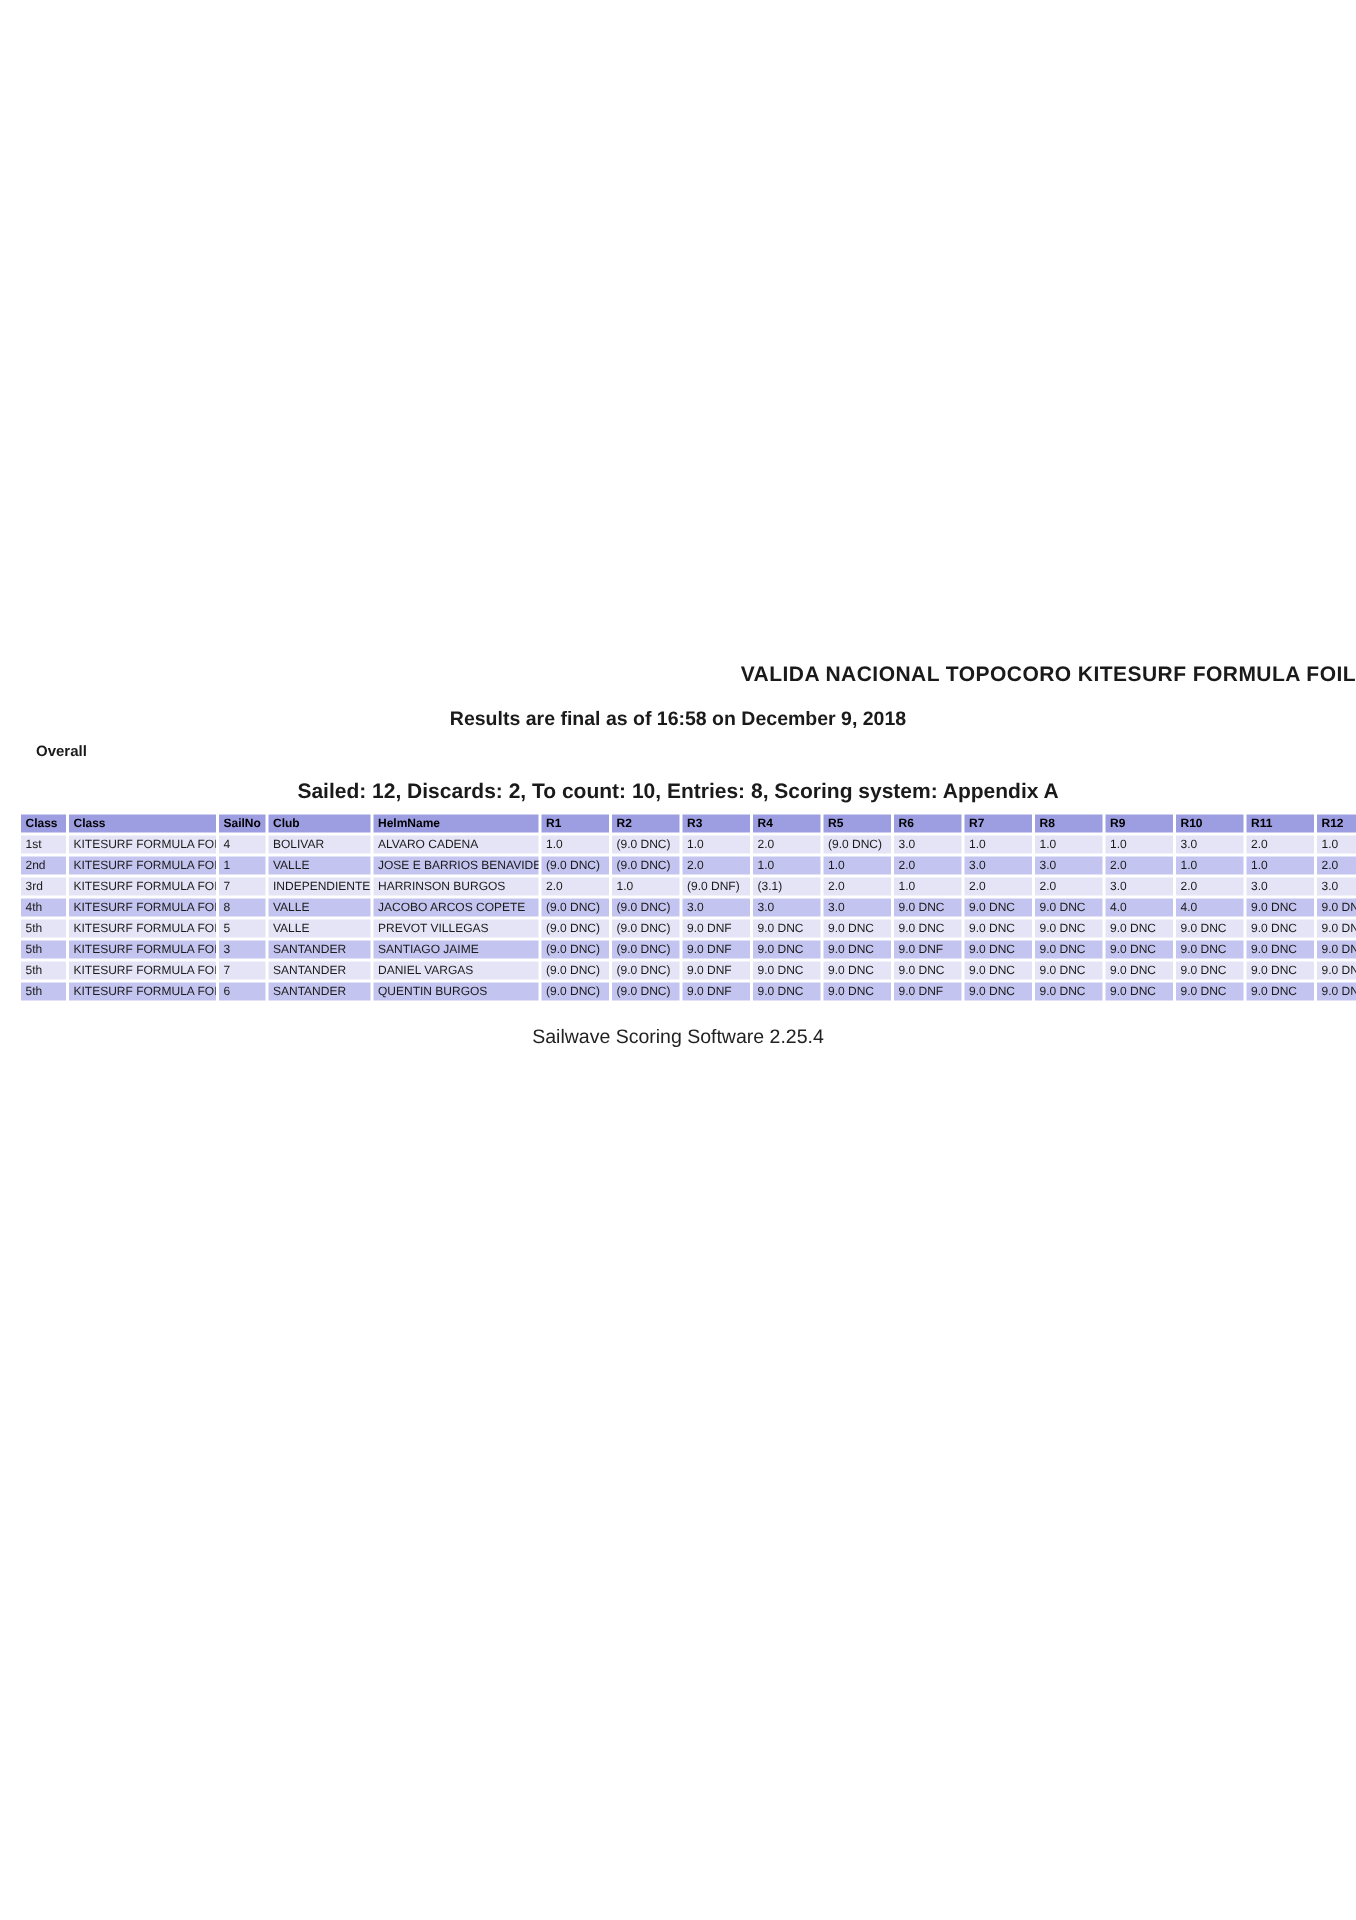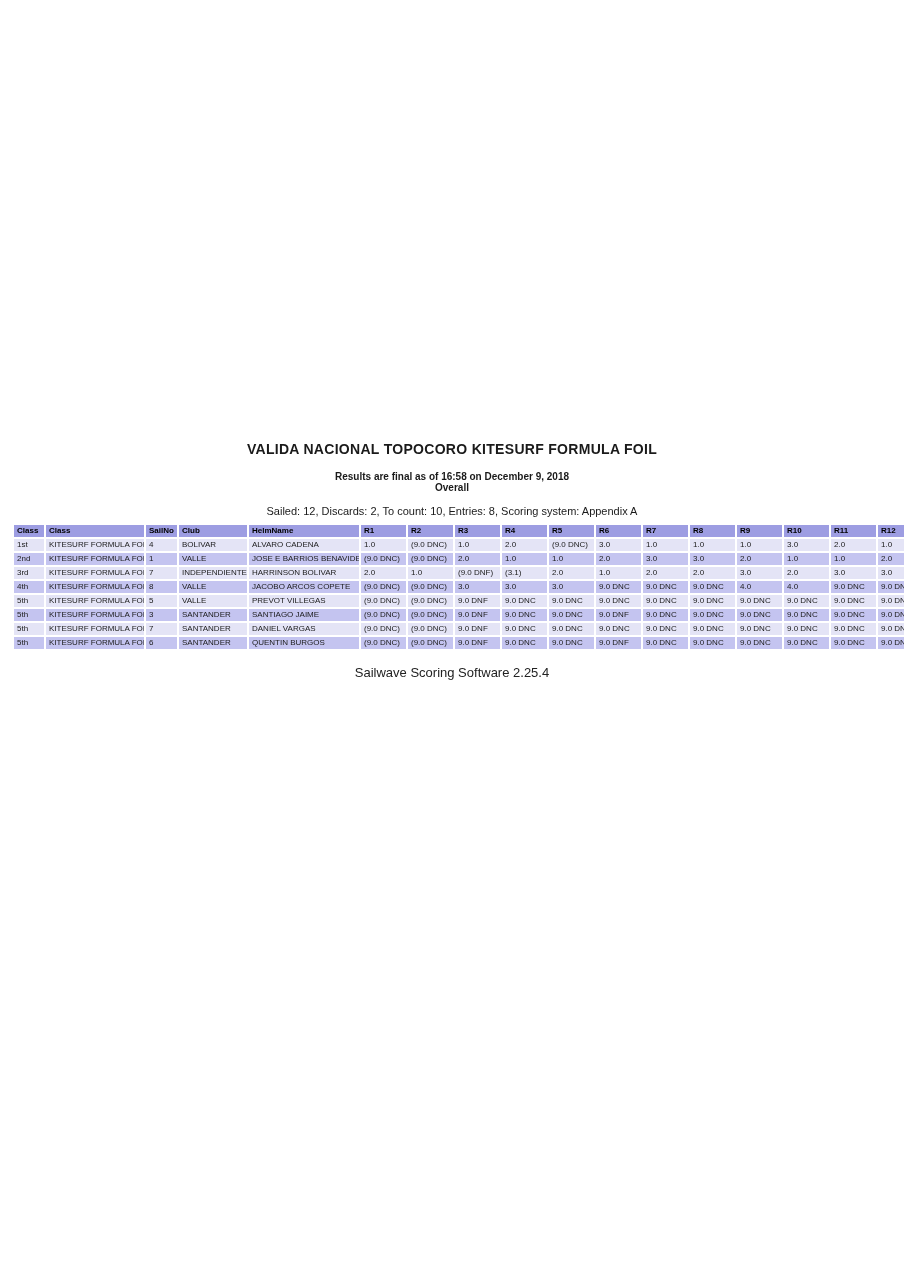--- a/index.html
+++ b/index.html
@@ -12,42 +12,43 @@
   body {
     width: 904px;
     height: 1280px;
     overflow: hidden;
     position: relative;
   }
   .content {
     padding-top: 441px;
   }
   .page-title {
-    text-align: center;
+    text-align: right;
     font-size: 14px;
     font-weight: bold;
     line-height: 16px;
     margin: 0 0 0 0;
     letter-spacing: 0.3px;
   }
   .status-line {
     text-align: center;
+    font-size: 13px;
+    font-weight: bold;
+    margin-top: 14px;
+  }
+  .section-heading {
     font-size: 10px;
     font-weight: bold;
-    margin-top: 14px;
-  }
-  .section-heading {
-    text-align: center;
-    font-size: 10px;
-    font-weight: bold;
+    margin-top: 10px;
+    padding-left: 24px;
   }
   .summary-line {
     text-align: center;
-    font-size: 11px;
-    font-weight: normal;
+    font-size: 14px;
+    font-weight: bold;
     margin-top: 12px;
   }
   table.results {
     margin: 6px 0 0 12px;
     width: 860px;
     table-layout: fixed;
     border-collapse: separate;
     border-spacing: 2px;
     font-size: 8px;
   }
@@ -155,21 +156,21 @@
           <td>2.0</td>
           <td>1.0</td>
           <td>1.0</td>
           <td>2.0</td>
         </tr>
         <tr class="row-light">
           <td>3rd</td>
           <td>KITESURF FORMULA FOIL</td>
           <td>7</td>
           <td>INDEPENDIENTE</td>
-          <td>HARRINSON BOLIVAR</td>
+          <td>HARRINSON BURGOS</td>
           <td>2.0</td>
           <td>1.0</td>
           <td>(9.0 DNF)</td>
           <td>(3.1)</td>
           <td>2.0</td>
           <td>1.0</td>
           <td>2.0</td>
           <td>2.0</td>
           <td>3.0</td>
           <td>2.0</td>

